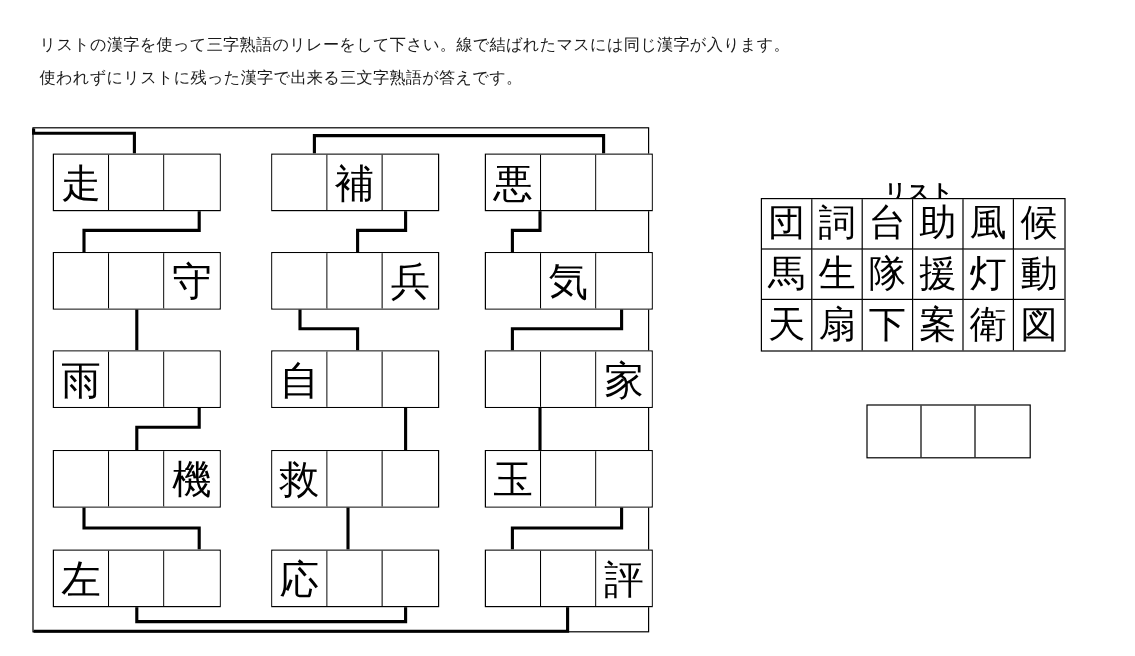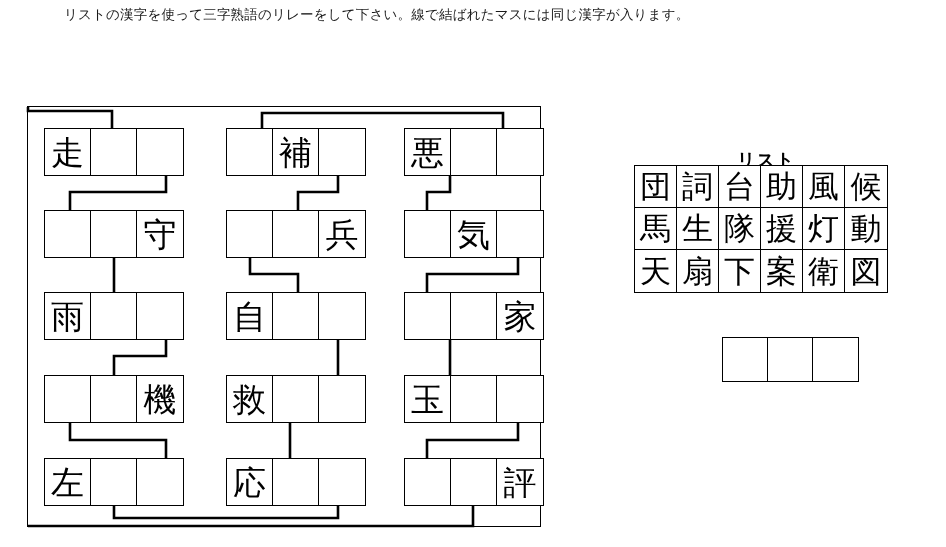--- a/index.html
+++ b/index.html
@@ -15,21 +15,21 @@
   #root{position:relative;width:946px;height:547px;}
 
   .instr{
     position:absolute;
     font-size:13.5px;
     line-height:1;
     white-space:nowrap;
     color:#1a1a1a;
     letter-spacing:0.2px;
   }
-  #instr1{left:33px;top:8px;margin-left:31px;}
+  #instr1{left:33px;top:31px;}
   #instr2{left:33px;top:58px;}
 
   
   #puzzle-frame{
     position:absolute;
     left:27px;top:106px;
     width:514px;height:421px;
     border:1.5px solid #000;
     box-sizing:border-box;
     background:transparent;
@@ -117,20 +117,21 @@
   }
   #answer-box .acell:last-child{border-right:none;}
 </style>
 </head>
 <body>
 
 <div id="root">
 
   <div class="instr" id="instr1">リストの漢字を使って三字熟語のリレーをして下さい。線で結ばれたマスには同じ漢字が入ります。</div>
 
+  <div class="instr" id="instr2">使われずにリストに残った漢字で出来る三文字熟語が答えです。</div>
 
   <div id="puzzle-frame"></div>
 
   <svg class="conn" id="connectors" style="left:0;top:0;width:946px;height:547px;" viewBox="0 0 946 547">
 
     <path d="M 28 107 L 28 111 L 112 111 L 112 128"></path>
 
     <path d="M 166 174 L 166 192 L 70 192 L 70 210"></path>
 
     <path d="M 114 256 L 114 292"></path>

